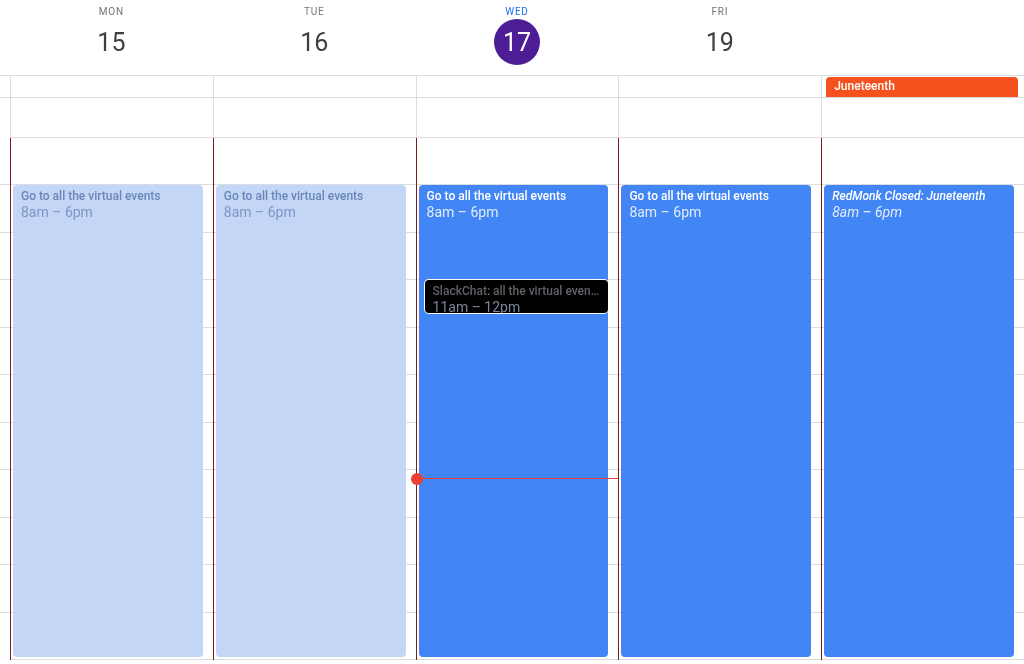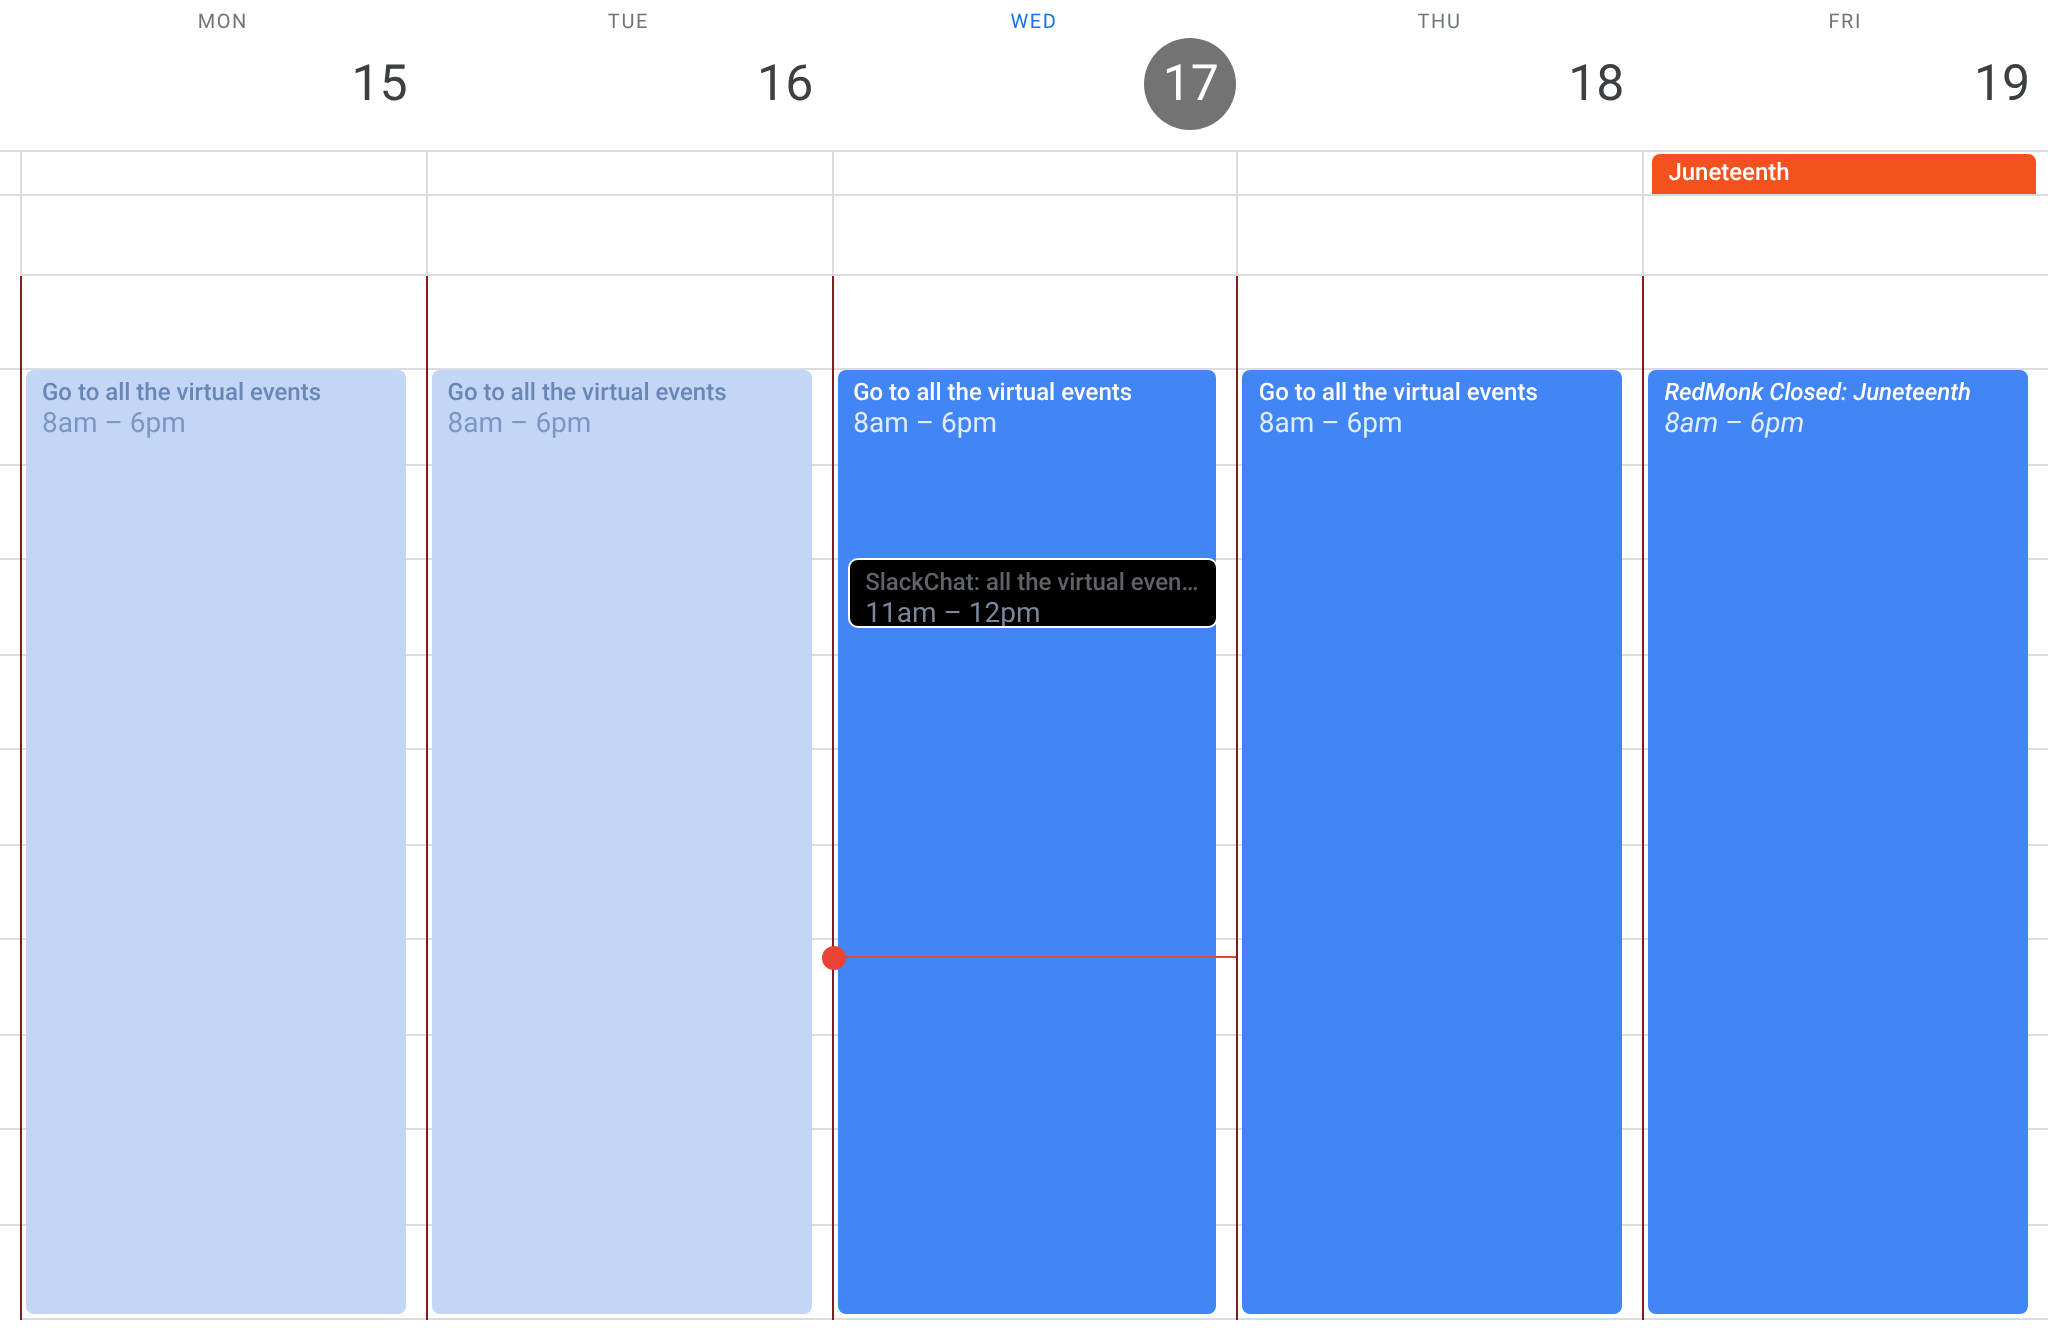--- a/index.html
+++ b/index.html
@@ -30,31 +30,31 @@
   .dow {
     font-size: 10px;
     letter-spacing: .8px;
     color: #70757a;
     text-transform: uppercase;
   }
   .dow.today { color: #1a73e8; }
   .dnum-wrap {
     margin-top: 2px;
     display: flex;
-    justify-content: flex-end;
+    justify-content: center;
   }
   .dnum {
     width: 46px; height: 46px;
     border-radius: 50%;
     display: flex; align-items: center; justify-content: center;
     font-size: 25px;
     color: #3c4043;
     font-weight: 400;
   }
-  .dnum.today { background: #737373; color: #fff; }
+  .dnum.today { background: #4c1d95; color: #fff; }
 
   
   .allday-rows { }
   .allday-row {
     display: grid;
     grid-template-columns: 10px repeat(5, 1fr);
     height: 22px;
     border-bottom: 1px solid #dadce0;
   }
   .allday-cell {
@@ -178,26 +178,20 @@
           <div class="dnum">16</div>
         </div>
     </div>
     <div class="day-head">
       <div class="dow today">WED</div>
       <div class="dnum-wrap">
           <div class="dnum today">17</div>
         </div>
     </div>
     <div class="day-head">
-      <div class="dow">THU</div>
-      <div class="dnum-wrap">
-          <div class="dnum">18</div>
-        </div>
-    </div>
-    <div class="day-head">
       <div class="dow">FRI</div>
       <div class="dnum-wrap">
           <div class="dnum">19</div>
         </div>
     </div>
   </div>
 
   <div class="allday-rows">
     <div class="allday-row">
       <div></div>

